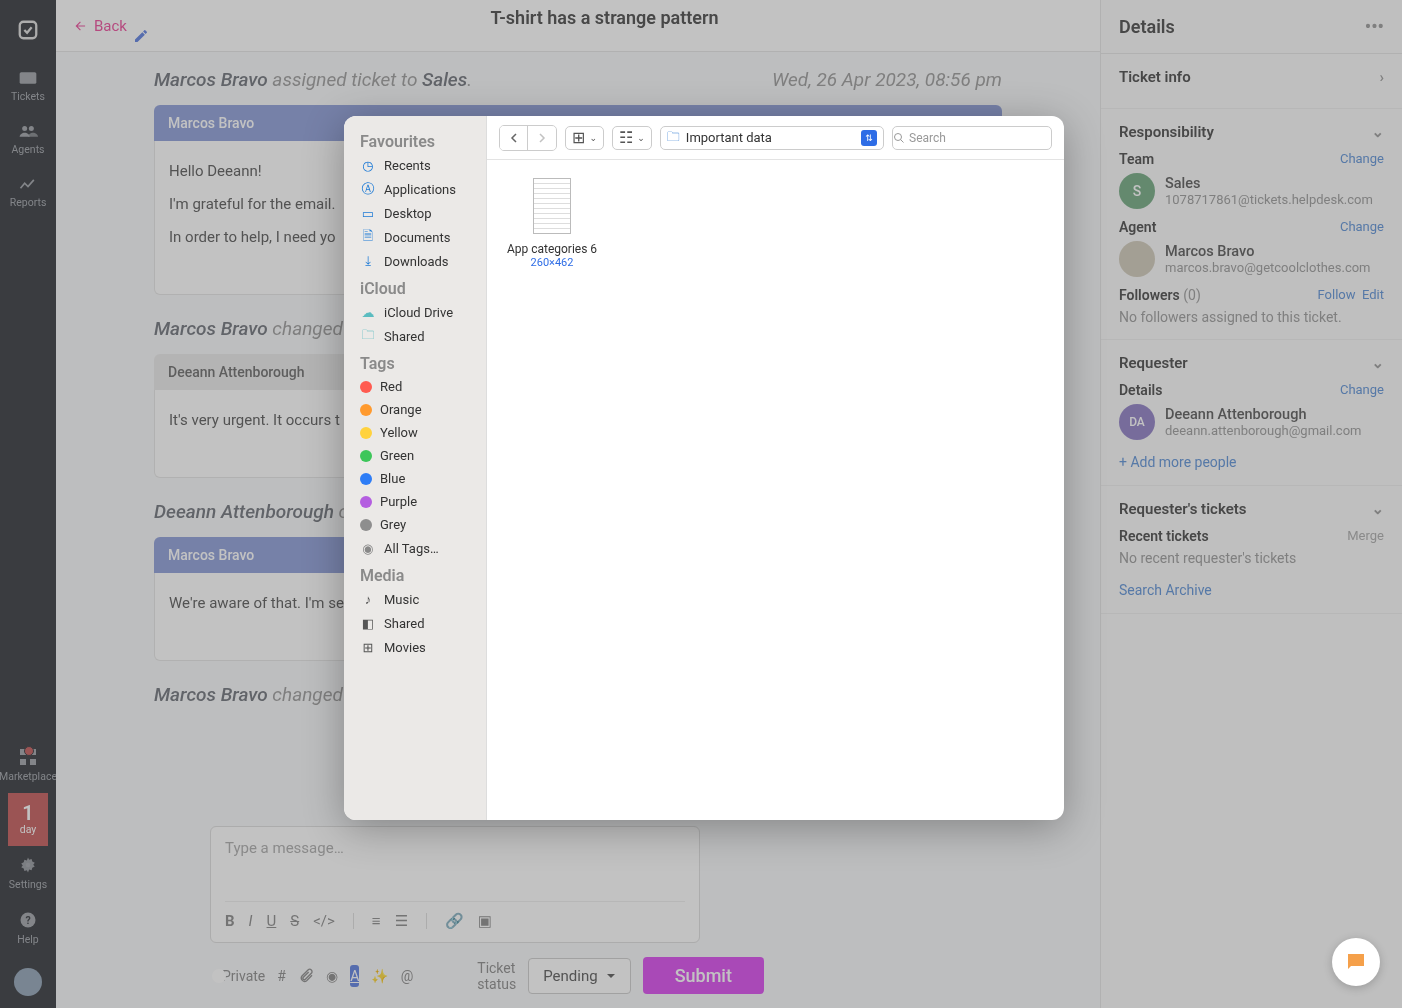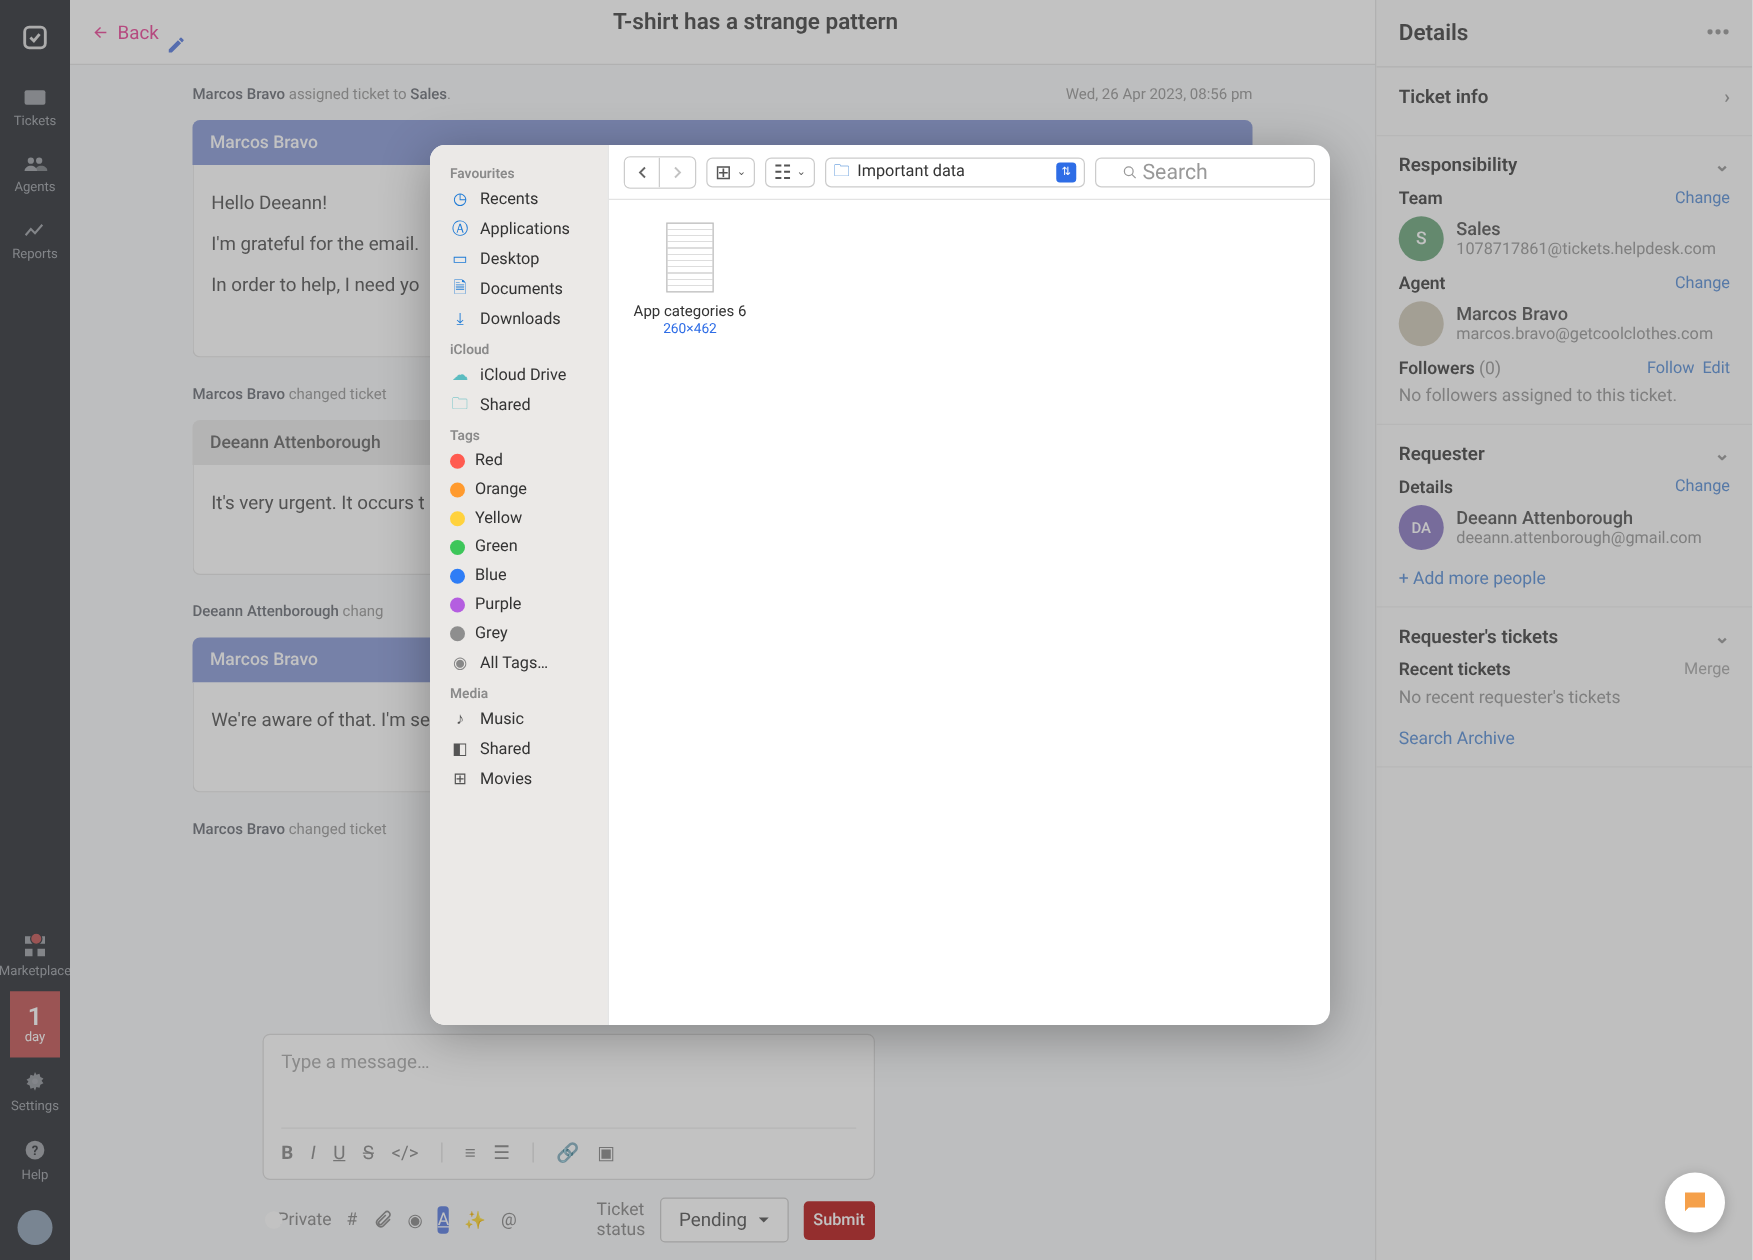--- a/index.html
+++ b/index.html
@@ -18,37 +18,37 @@
 
 
 .header { position: absolute; left: 56px; top: 0; right: 302px; height: 52px; background: #fff; border-bottom: 1px solid #e5e5e5; display: flex; align-items: center; padding: 0 18px; }
 .back { display: flex; align-items: center; color: #ec4899; font-size: 15px; cursor: pointer; }
 .back svg { margin-right: 6px; }
 .header-title { flex: 1; text-align: center; font-size: 18px; font-weight: 600; color: #444; }
 .header-title svg { vertical-align: middle; margin-left: 6px; color: #5a7de0; }
 
 
 .conversation { position: absolute; left: 56px; top: 52px; right: 302px; bottom: 0; padding: 12px 98px 0; overflow: hidden; background: #f8f9fa; }
-.sys-line { color: #999; font-size: 12px; padding: 4px 0 14px; display: flex; }
+.sys-line { color: #999; font-size: 19px; padding: 4px 0 14px; display: flex; font-style: italic; }
 .sys-line .who { color: #6b6f77; font-weight: 500; }
 .sys-line .time { margin-left: auto; }
 .msg { margin-bottom: 18px; }
 .msg-head { background: #8a9bd8; color: #fff; padding: 10px 14px; border-radius: 6px 6px 0 0; font-size: 14px; font-weight: 500; }
 .msg-body { background: #fff; border: 1px solid #e5e5e5; border-top: 0; border-radius: 0 0 6px 6px; padding: 14px 14px 40px; color: #555; font-size: 15px; line-height: 2.2; }
 .msg-head.grey { background: #eaeaea; color: #666; }
 
 
 .composer { position: absolute; left: 154px; right: 400px; bottom: 14px; }
 .compose-box { background: #fff; border: 1px solid #ddd; border-radius: 6px; min-height: 92px; padding: 12px 14px; color: #aaa; font-size: 15px; }
 .toolbar-fmt { display: flex; align-items: center; gap: 14px; border-top: 1px solid #eee; margin-top: 44px; padding-top: 10px; color: #888; }
 .toolbar-fmt .sep { width: 1px; height: 16px; background: #ddd; margin: 0 4px; }
 .bottom-row { display: flex; align-items: center; margin-top: 14px; gap: 12px; color: #888; font-size: 14px; }
 .toggle { width: 34px; height: 18px; border-radius: 9px; background: #ddd; position: relative; }
 .toggle::after { content: ""; position: absolute; left: 2px; top: 2px; width: 14px; height: 14px; border-radius: 50%; background: #fff; }
-.btn-submit { margin-left: auto; background: #b91c1c; color: #fff; border: none; padding: 8px 8px; border-radius: 4px; font-size: 13px; font-weight: 500; }
+.btn-submit { margin-left: auto; background: #d946ef; color: #fff; border: none; padding: 8px 32px; border-radius: 4px; font-size: 18px; font-weight: 500; }
 .btn-status { background: #fff; border: 1px solid #ccc; padding: 8px 14px; border-radius: 4px; color: #555; font-size: 15px; display: flex; align-items: center; gap: 8px; }
 .ticket-status-lbl { color: #888; margin-left: 40px; }
 .icon-btn { width: 24px; display: flex; justify-content: center; color: #888; }
 .icon-btn.hl { background: #5a7de0; color: #fff; border-radius: 3px; height: 22px; align-items: center; }
 
 
 .details { position: absolute; right: 0; top: 0; width: 302px; height: 100%; background: #fafafa; border-left: 1px solid #e5e5e5; overflow-y: hidden; }
 .details-h { padding: 16px 18px; font-size: 18px; font-weight: 600; color: #444; border-bottom: 1px solid #e5e5e5; display: flex; align-items: center; }
 .details-h .dots { margin-left: auto; color: #999; }
 .d-section { padding: 14px 18px; border-bottom: 1px solid #eee; }
@@ -66,33 +66,33 @@
 .d-muted { color: #999; font-size: 14px; }
 .d-link { color: #5a8fd6; font-size: 14px; }
 
 
 .overlay { position: absolute; inset: 0; background: rgba(80,80,80,0.35); display: flex; align-items: center; justify-content: center; }
 
 
 .file-dialog { width: 720px; height: 704px; background: #fff; border-radius: 12px; box-shadow: 0 8px 40px rgba(0,0,0,0.3); display: flex; flex-direction: column; overflow: hidden; position: absolute; top: 116px; left: 344px; }
 .fd-main { flex: 1; display: flex; min-height: 0; }
 .fd-sidebar { width: 142px; background: #ebe9e7; padding: 10px 0; overflow-y: auto; font-size: 13px; }
-.fd-sec-h { font-size: 11px; font-weight: 600; color: #8a8a8a; padding: 6px 16px 2px; }
+.fd-sec-h { font-size: 16px; font-weight: 600; color: #8a8a8a; padding: 6px 16px 2px; }
 .fd-item { padding: 4px 16px; display: flex; align-items: center; gap: 8px; color: #333; cursor: pointer; }
 .fd-item .ic { width: 16px; height: 16px; display: flex; align-items: center; justify-content: center; color: #1f7bd6; }
 .fd-tag { width: 12px; height: 12px; border-radius: 50%; }
 .fd-content { flex: 1; display: flex; flex-direction: column; border-left: 1px solid #ddd; }
 .fd-toolbar { height: 44px; display: flex; align-items: center; gap: 8px; padding: 0 12px; border-bottom: 1px solid #e3e3e3; }
 .fd-nav { display: flex; border: 1px solid #ccc; border-radius: 5px; overflow: hidden; }
 .fd-nav button { width: 28px; height: 24px; background: #fff; border: none; color: #666; display: flex; align-items: center; justify-content: center; }
 .fd-nav button:first-child { border-right: 1px solid #ccc; }
 .fd-seg { display: flex; align-items: center; border: 1px solid #ccc; border-radius: 5px; height: 24px; padding: 0 6px; background: #fff; gap: 4px; color: #555; }
 .fd-path { flex: 1; display: flex; align-items: center; border: 1px solid #ccc; border-radius: 5px; height: 24px; padding: 0 6px; background: #fff; color: #333; font-size: 13px; gap: 6px; }
 .fd-path .updn { margin-left: auto; width: 16px; height: 16px; background: #2e6de6; border-radius: 3px; color: #fff; display: flex; align-items: center; justify-content: center; font-size: 9px; }
-.fd-search { width: 176px; display: flex; align-items: center; border: 1px solid #ccc; border-radius: 5px; height: 24px; padding: 0 21px; background: #fff; color: #999; font-size: 17px; gap: 4px; }
+.fd-search { width: 160px; display: flex; align-items: center; border: 1px solid #ccc; border-radius: 5px; height: 24px; padding: 0 0; background: #fff; color: #999; font-size: 12px; gap: 4px; }
 .fd-files { flex: 1; padding: 18px; }
 .fd-file { width: 94px; text-align: center; }
 .fd-thumb { width: 38px; height: 56px; margin: 0 auto 8px; border: 1px solid #bbb; background: repeating-linear-gradient(#fff, #fff 4px, #ddd 4px, #ddd 5px); }
 .fd-fname { font-size: 12px; color: #333; }
 .fd-fsize { font-size: 11px; color: #2e6de6; }
 .fd-footer { height: 52px; border-top: 1px solid #e3e3e3; display: flex; align-items: center; justify-content: flex-end; gap: 10px; padding: 0 16px; }
 .fd-btn { padding: 4px 20px; border-radius: 5px; font-size: 13px; border: 1px solid #ccc; background: #fff; color: #333; }
 .fd-btn.primary { opacity: 0.5; }
 
 

